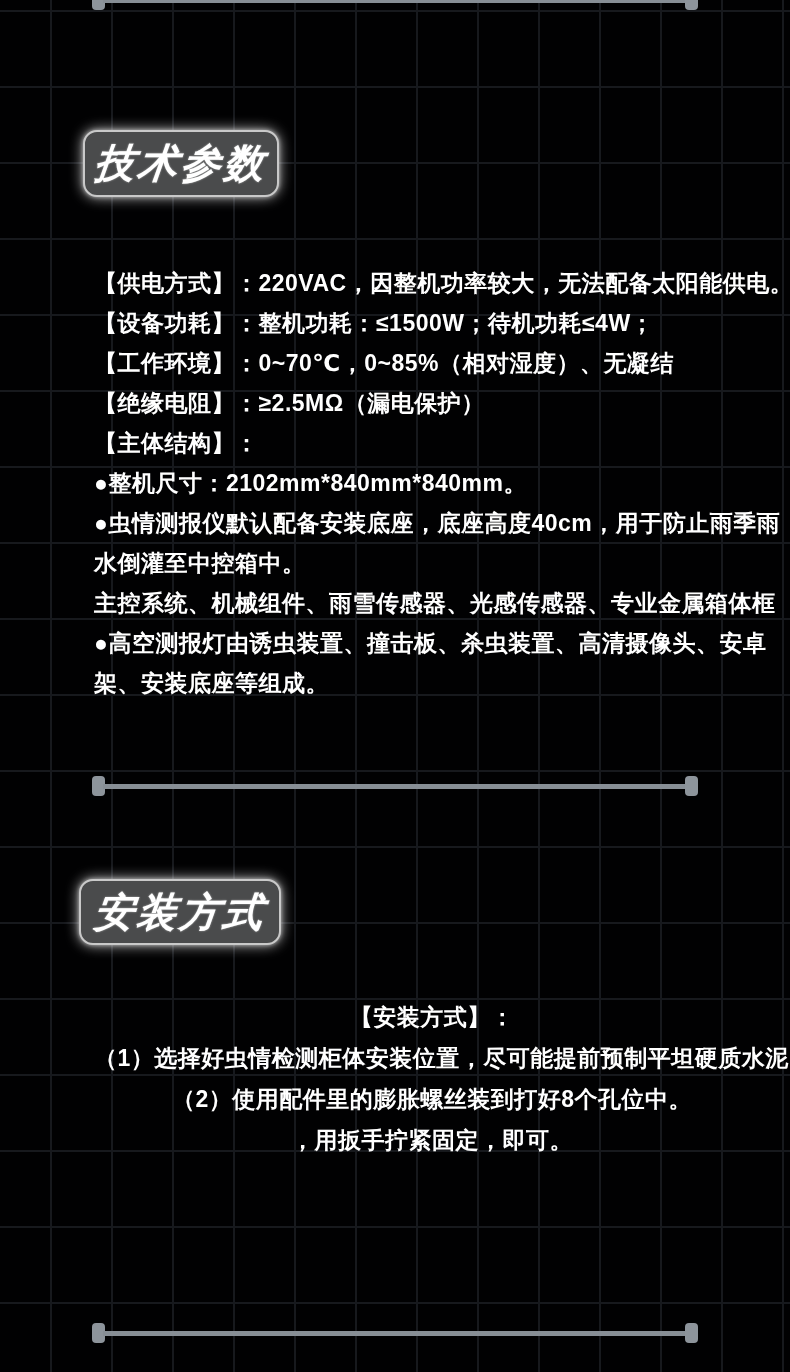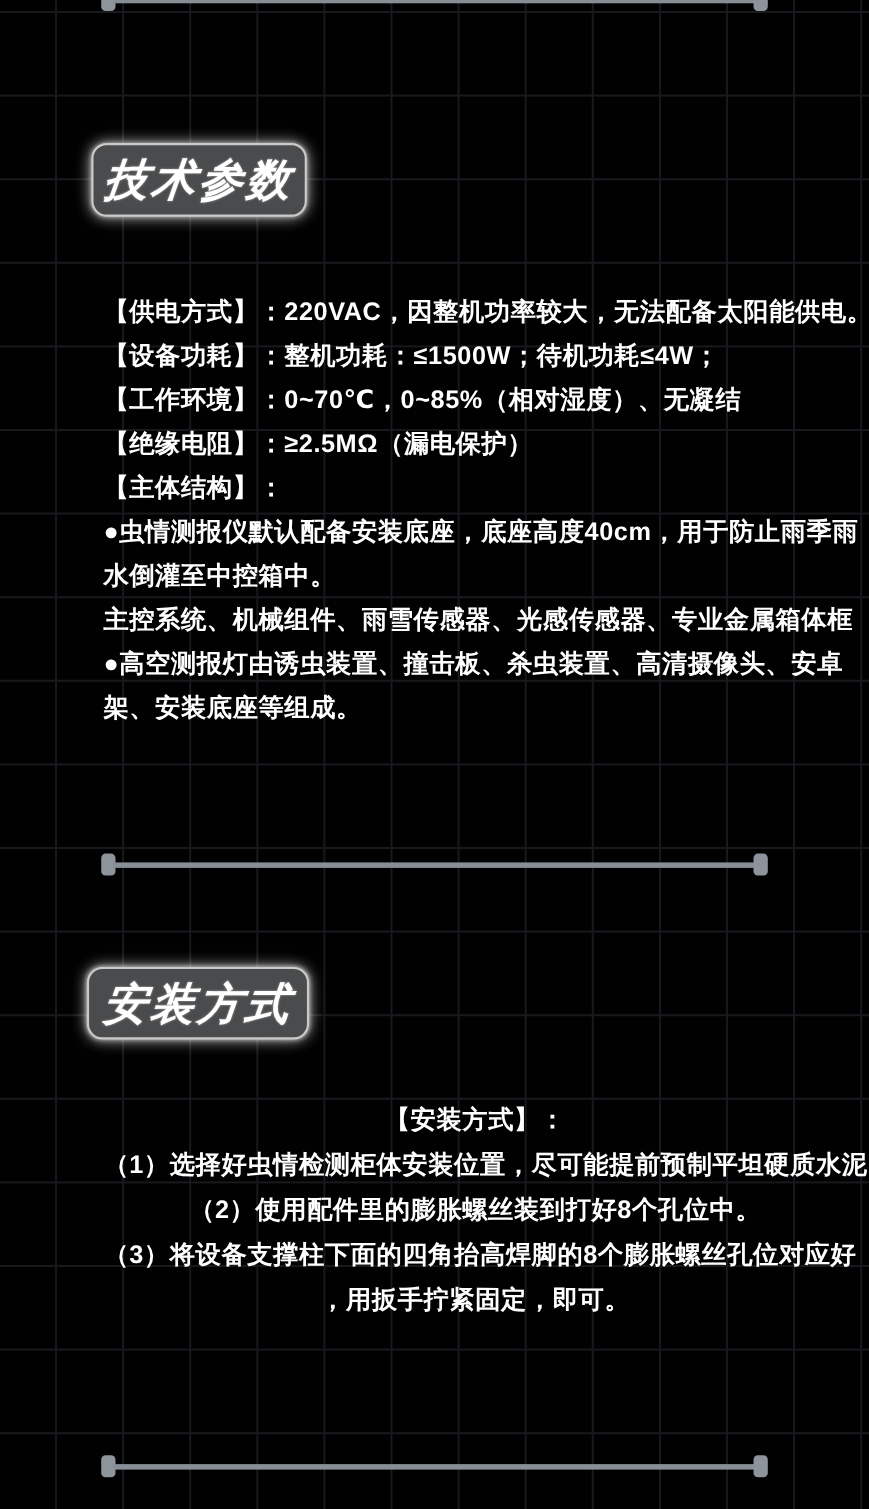--- a/index.html
+++ b/index.html
@@ -106,20 +106,21 @@
   <div class="badge badge-1">
     <span class="badge-text">技术参数</span>
   </div>
 
   <div class="textblock tb-1">
     <div class="line">【供电方式】：220VAC，因整机功率较大，无法配备太阳能供电。</div>
     <div class="line">【设备功耗】：整机功耗：≤1500W；待机功耗≤4W；</div>
     <div class="line">【工作环境】：0~70℃，0~85%（相对湿度）、无凝结</div>
     <div class="line">【绝缘电阻】：≥2.5MΩ（漏电保护）</div>
     <div class="line">【主体结构】：</div>
+    <div class="line">●整机尺寸：2102mm*840mm*840mm。</div>
     <div class="line">●虫情测报仪默认配备安装底座，底座高度40cm，用于防止雨季雨</div>
     <div class="line">水倒灌至中控箱中。</div>
     <div class="line">主控系统、机械组件、雨雪传感器、光感传感器、专业金属箱体框</div>
     <div class="line">●高空测报灯由诱虫装置、撞击板、杀虫装置、高清摄像头、安卓</div>
     <div class="line">架、安装底座等组成。</div>
   </div>
 
   <div class="divider divider-middle">
     <span class="nub"></span>
     <span class="bar"></span>
@@ -127,21 +128,20 @@
   </div>
 
   <div class="badge badge-2">
     <span class="badge-text">安装方式</span>
   </div>
 
   <div class="textblock tb-2">
     <div class="line">【安装方式】：</div>
     <div class="line">（1）选择好虫情检测柜体安装位置，尽可能提前预制平坦硬质水泥</div>
     <div class="line">（2）使用配件里的膨胀螺丝装到打好8个孔位中。</div>
-    <div class="line">（3）将设备支撑柱下面的四角抬高焊脚的8个膨胀螺丝孔位对应好</div>
     <div class="line">，用扳手拧紧固定，即可。</div>
   </div>
 
   <div class="divider divider-bottom">
     <span class="nub"></span>
     <span class="bar"></span>
     <span class="nub"></span>
   </div>
 
 </div>

